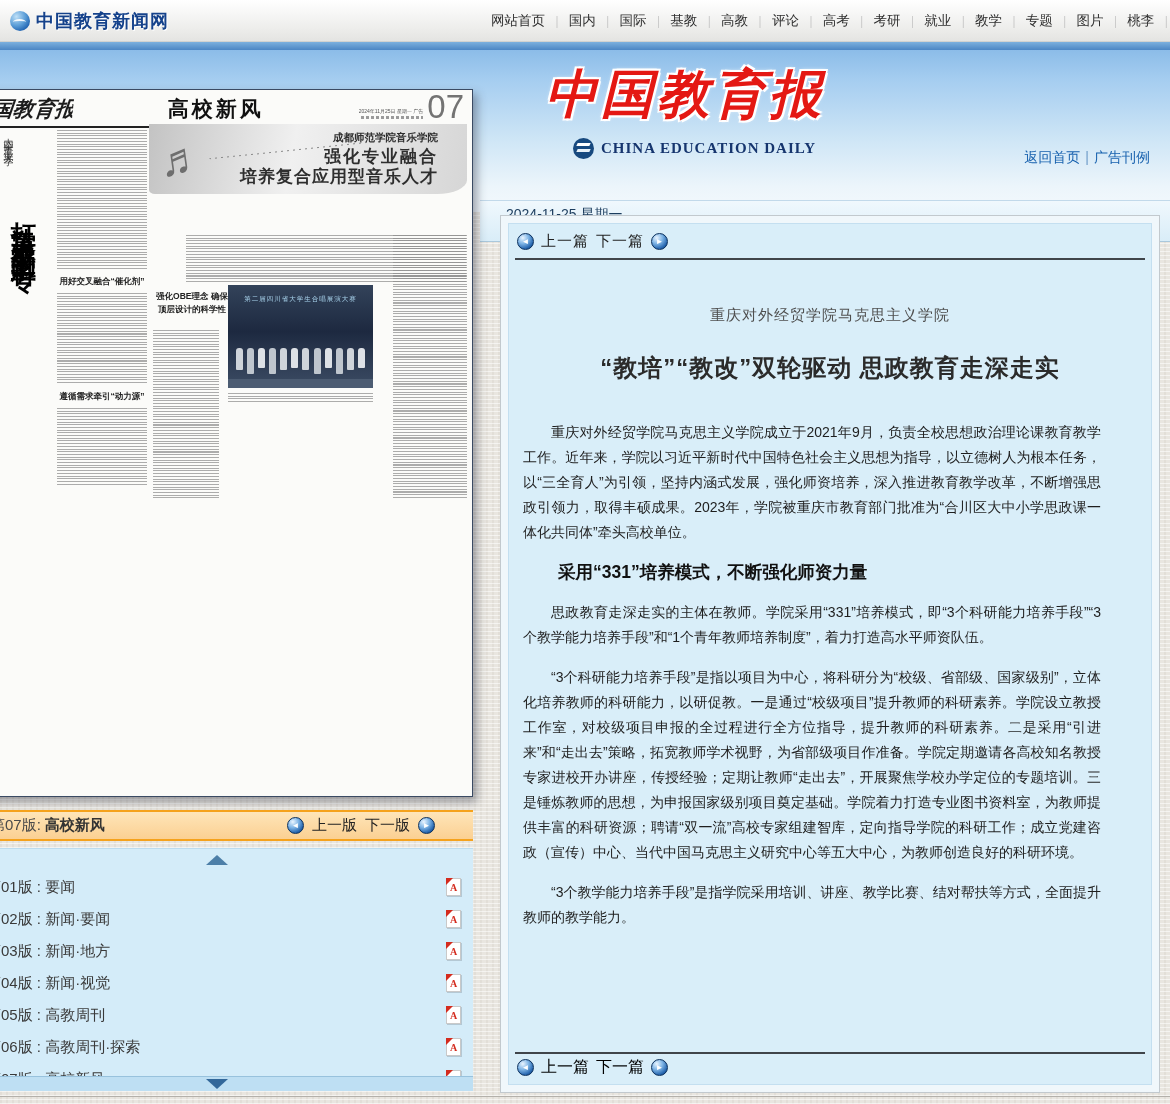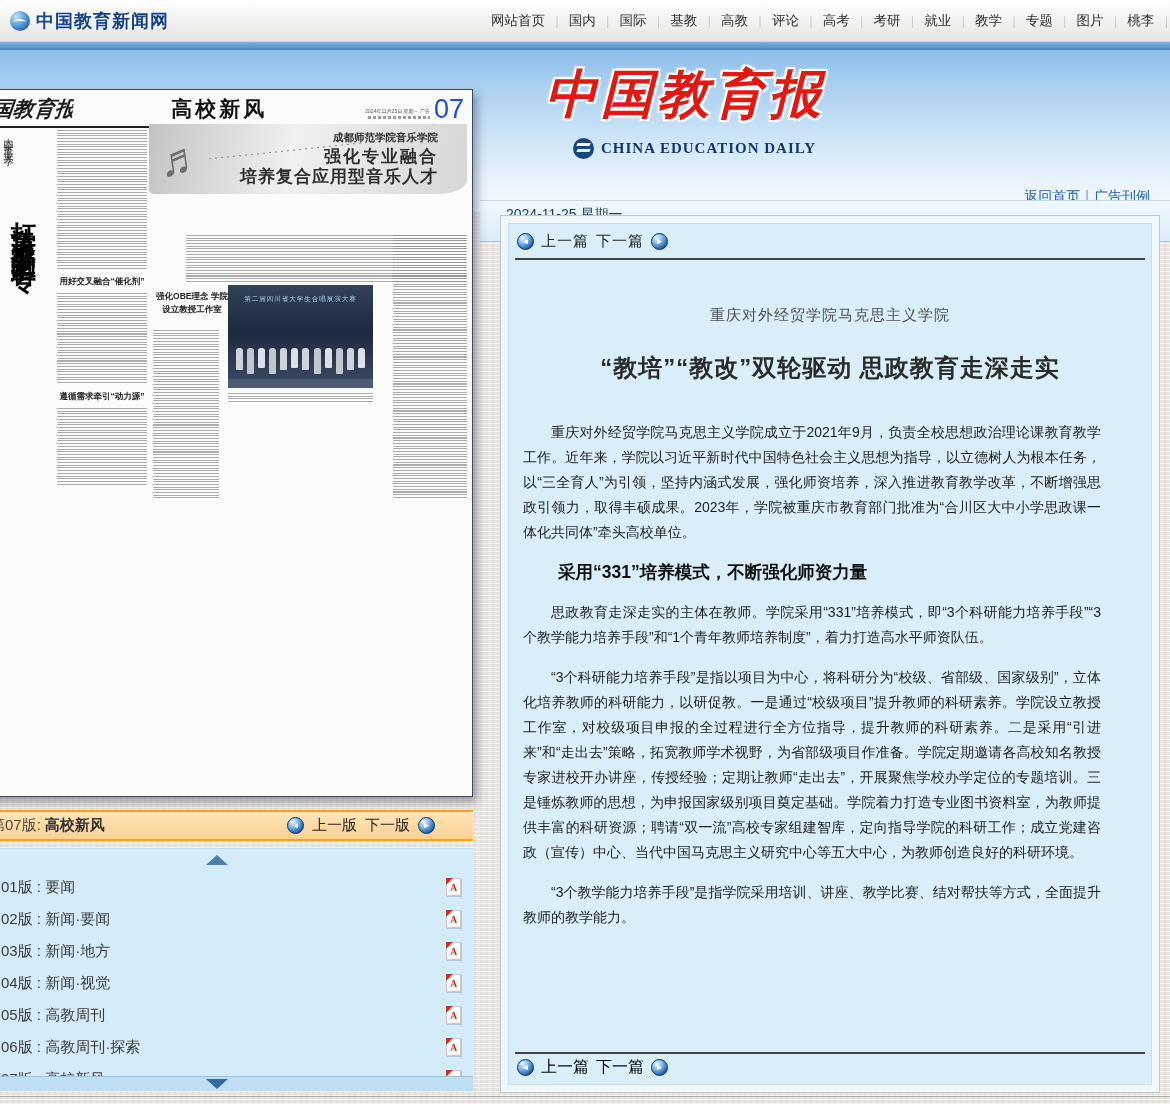--- a/index.html
+++ b/index.html
@@ -36,40 +36,40 @@
 
   
   #mast-title { position:absolute; left:545px; top:60px; font-family:"DejaVu Serif", serif;
     font-style:italic; font-weight:bold; font-size:52px; color:#e41813; letter-spacing:4px; z-index:6;
     text-shadow:0 0 3px #fff, 0 0 5px #fff, 2px 2px 0 #fff, -2px 2px 0 #fff, 2px -2px 0 #fff, -2px -2px 0 #fff; }
   #mast-sub { position:absolute; left:573px; top:138px; display:flex; align-items:center; gap:7px; z-index:6; }
   .mast-logo { width:21px; height:21px; border-radius:50%; background:#17497f; position:relative; }
   .mast-logo::before { content:""; position:absolute; left:4px; top:5px; width:13px; height:3px; background:#fff; transform:skewX(-25deg); }
   .mast-logo::after { content:""; position:absolute; left:4px; top:11px; width:13px; height:3px; background:#e8f1f8; transform:skewX(-25deg); }
   .mast-eng { font-family:"Liberation Serif", serif; font-weight:bold; font-size:15px; color:#16356e; letter-spacing:1px; }
-  #mast-links { position:absolute; right:20px; top:149px; font-size:14px; color:#1761ae; z-index:6;margin-top:39px; }
+  #mast-links { position:absolute; right:20px; top:149px; font-size:14px; color:#1761ae; z-index:6; }
   #mast-links .sep { color:#6f9cc9; margin:0 5px; }
   #mast-links span[data-interactable="true"] { cursor:pointer; }
 
   #datebar { position:absolute; left:480px; top:200px; width:690px; height:42px;
     background:linear-gradient(#f0f8fd,#d9edf8); border-top:1px solid #c2d9ea; border-bottom:1px solid #aac8dc;
     line-height:26px; padding-left:26px; font-size:14px; color:#1c3d5e; z-index:6; }
 
   
   #paper { position:absolute; left:-40px; top:89px; width:513px; height:708px; background:#fbfbf9;
     border:1px solid #3a4a63; box-shadow:4px 5px 9px rgba(50,55,70,.45); z-index:7; }
   .p-header { position:absolute; left:10px; right:8px; top:5px; height:28px; display:flex; align-items:flex-end; }
   .p-callig { width:102px; font-family:"DejaVu Serif", serif; font-weight:bold; font-style:italic;
     font-size:21px; color:#1c1c1c; transform:skewX(-6deg); white-space:nowrap; overflow:hidden; }
   .p-section { flex:1; text-align:center; font-size:21px; font-weight:bold; color:#111; letter-spacing:3px; }
   .p-meta { display:flex; align-items:flex-end; gap:4px; }
   .p-meta-lines { display:flex; flex-direction:column; align-items:flex-end; gap:2px; padding-bottom:4px; }
   .p-meta-date { font-size:5px; color:#555; white-space:nowrap; }
   .p-meta-fake { width:62px; height:3px; background:repeating-linear-gradient(90deg,#9a9a9a 0 3px,transparent 3px 5px); }
-  .p-pageno { font-size:27px; color:#1d4ed8; font-weight:300; line-height:1; font-family:"Liberation Sans", sans-serif; }
+  .p-pageno { font-size:33px; color:#737373; font-weight:300; line-height:1; font-family:"Liberation Sans", sans-serif; }
   .p-rule { position:absolute; left:8px; right:8px; top:36px; height:2px; background:#222; }
 
   .fake { background-image:repeating-linear-gradient(#8d8d8d 0 1px, transparent 1px 2.7px); opacity:.72; }
   .p-vert-org { position:absolute; left:40px; top:40px; height:110px; writing-mode:vertical-rl;
     font-size:10px; letter-spacing:3px; color:#333; }
   .p-vert-headline { position:absolute; left:46px; top:112px; height:300px; writing-mode:vertical-rl;
     font-family:"DejaVu Serif", serif; font-weight:bold; font-size:25px; letter-spacing:5px; color:#000; }
   .p-colA { position:absolute; left:96px; top:40px; width:90px; }
   .p-colA .fake { width:100%; }
   .p-subhead { font-size:8.5px; font-weight:bold; color:#222; text-align:center; margin:6px 0; line-height:1.3; }
@@ -222,21 +222,21 @@
       <span class="p-clef" data-interactable="false">♬</span>
       <span class="p-banner-staff" data-interactable="false"></span>
       <div class="p-banner-text">
         <div class="p-banner-org" data-interactable="false">成都师范学院音乐学院</div>
         <div class="p-banner-t1" data-interactable="false">强化专业融合</div>
         <div class="p-banner-t2" data-interactable="false">培养复合应用型音乐人才</div>
       </div>
     </div>
 
     <div class="p-band fake" data-interactable="false"></div>
-    <div class="p-obe" data-interactable="false">强化OBE理念 学院设立教授工作室</div>
+    <div class="p-obe" data-interactable="false">强化OBE理念 确保顶层设计的科学性</div>
     <div class="p-col-obe fake" data-interactable="false"></div>
 
     <div class="p-photo" data-interactable="false">
       <div class="p-photo-banner" data-interactable="false">第二届四川省大学生合唱展演大赛</div>
       <div class="p-perf-row" data-interactable="false">
         <span class="perf"></span>
           <span class="perf"></span>
           <span class="perf"></span>
           <span class="perf"></span>
           <span class="perf"></span>

